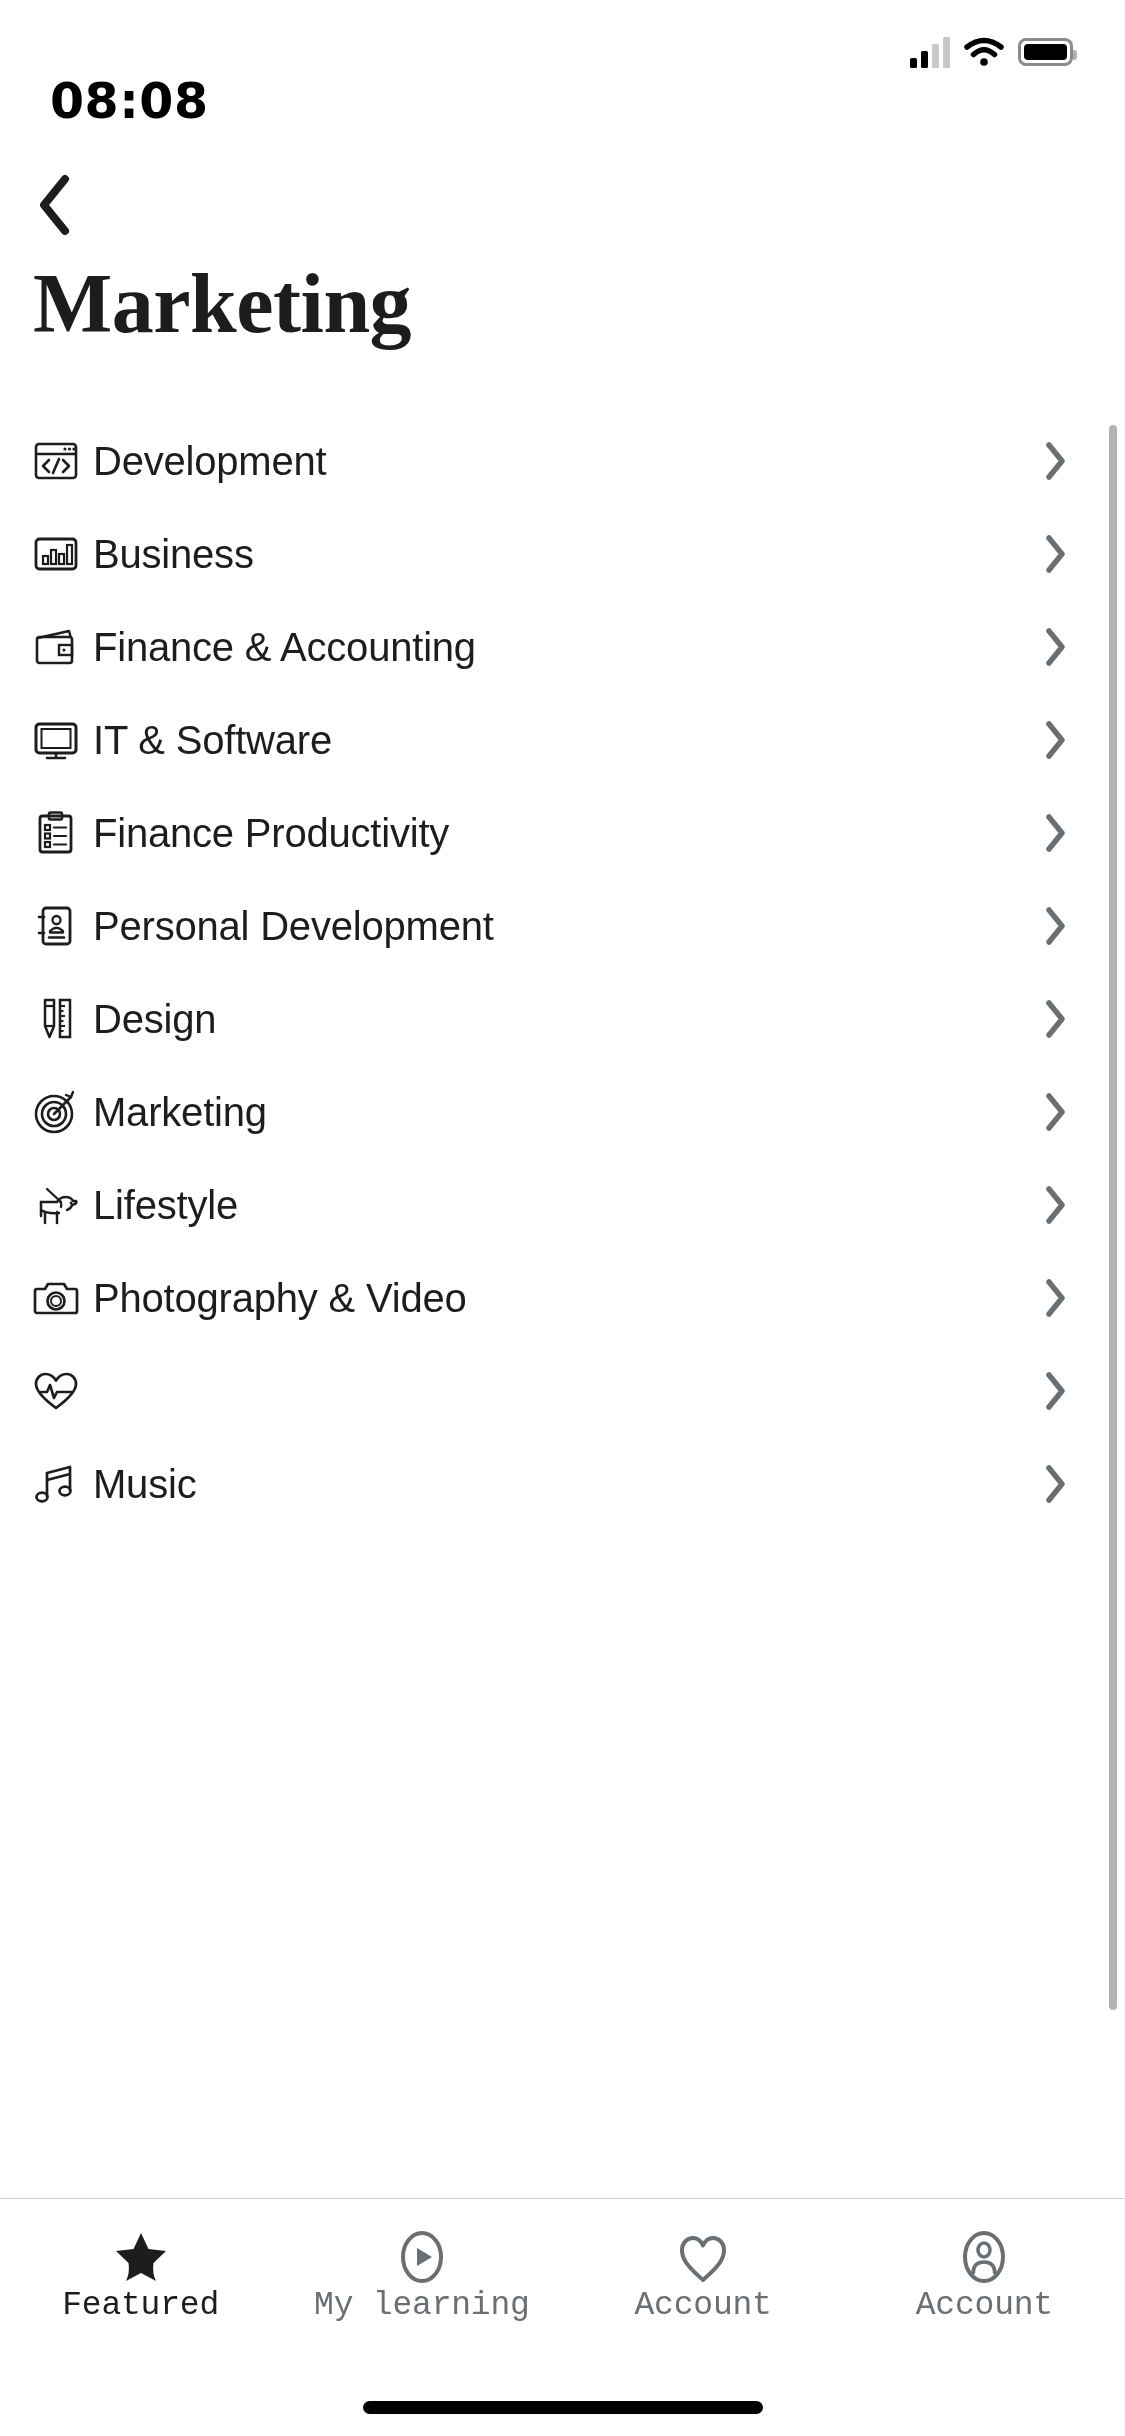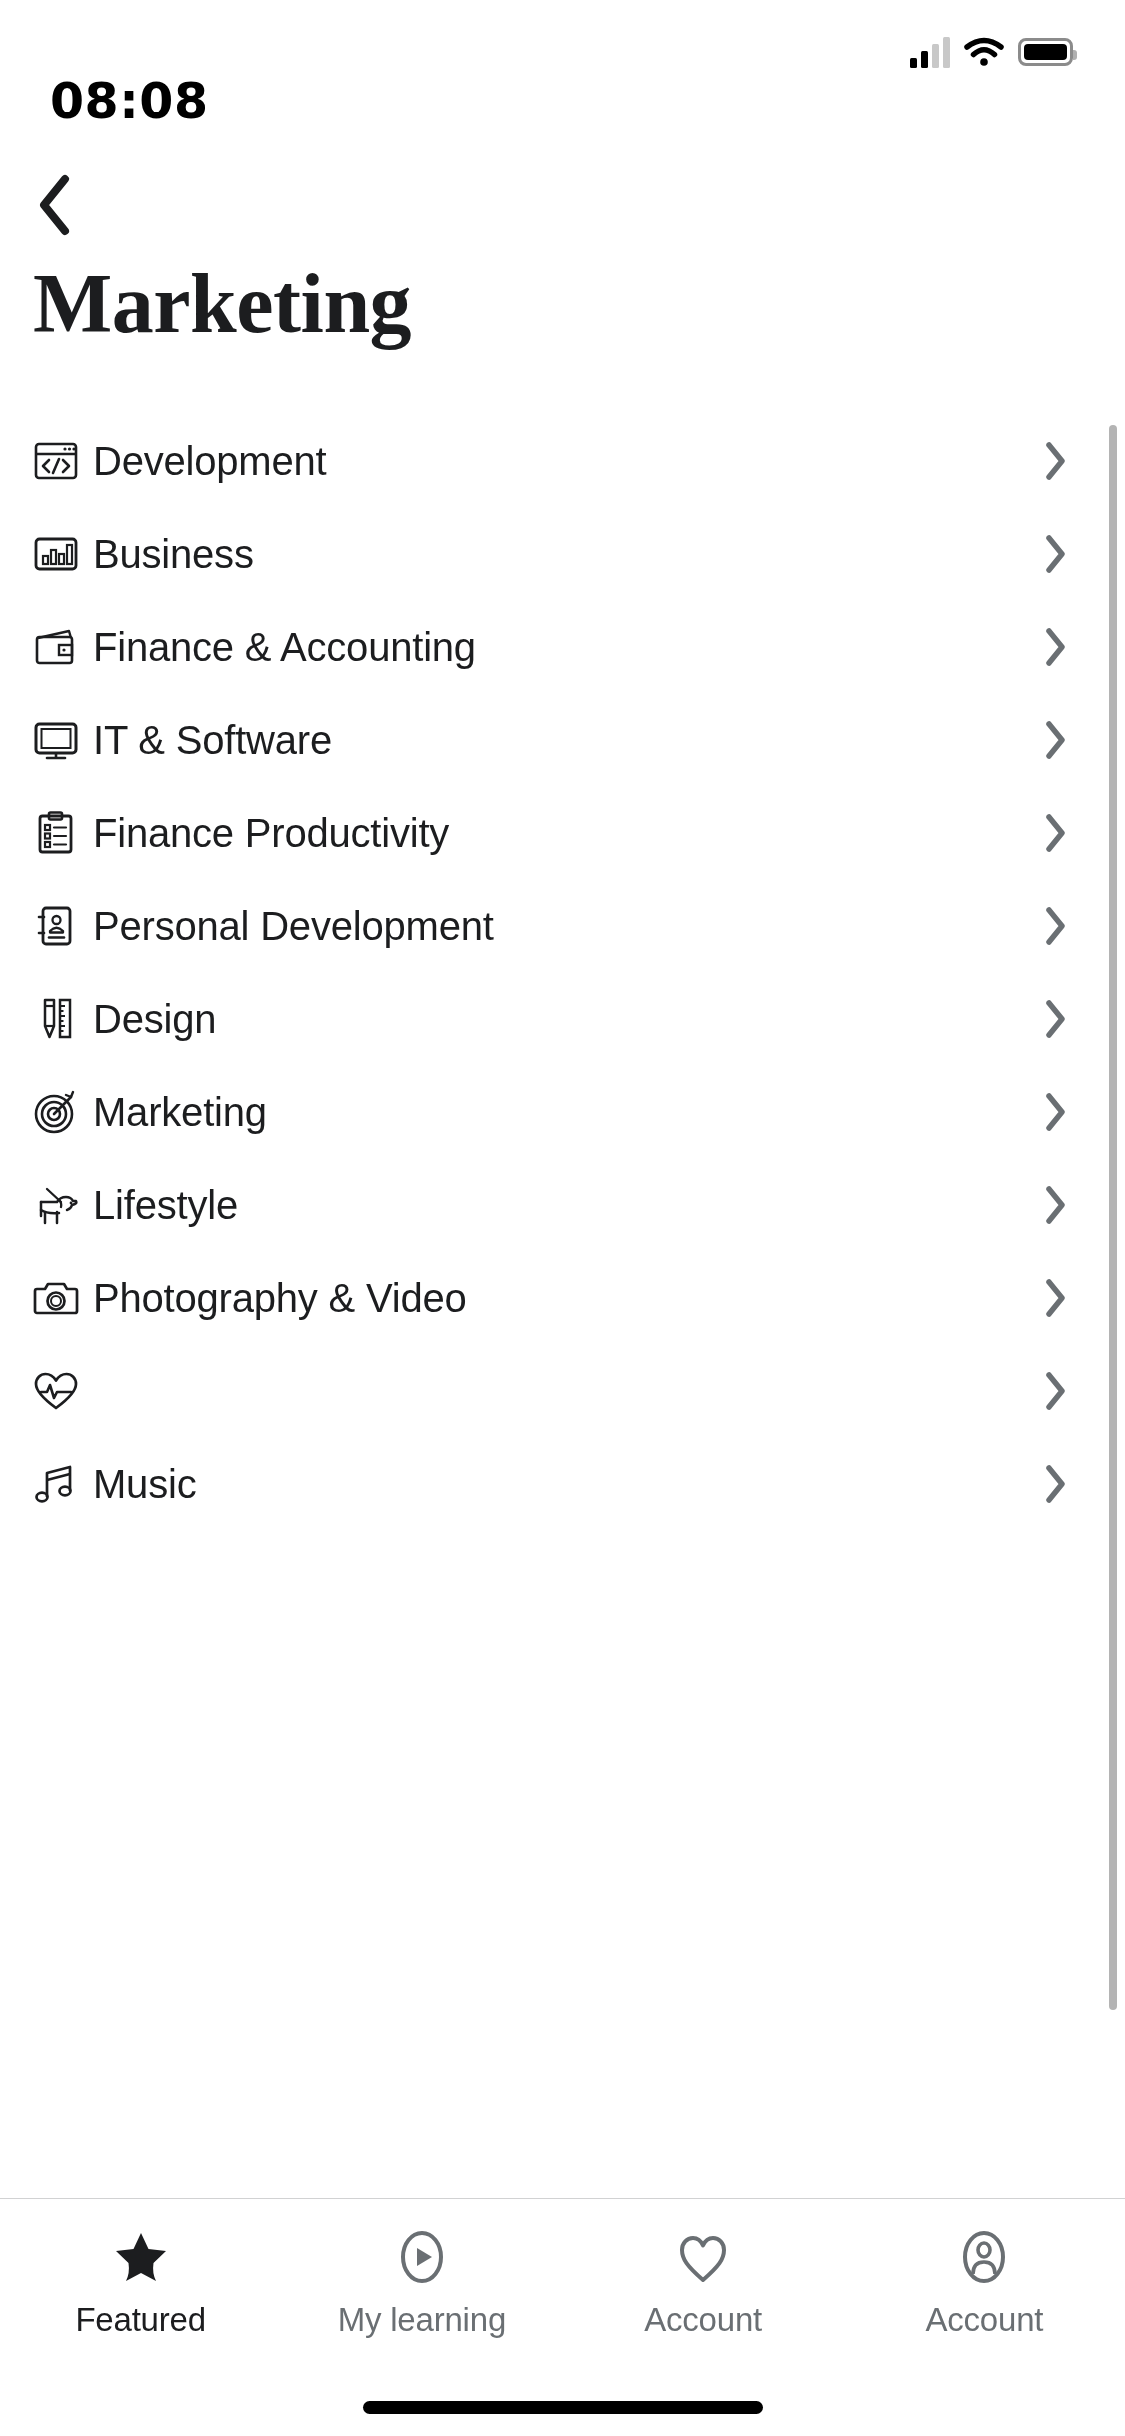--- a/index.html
+++ b/index.html
@@ -94,21 +94,21 @@
     position:absolute; left:0; bottom:0; width:1125px; height:238px;
     background:#fff; border-top:1px solid #d1d2d3;
     display:flex;
   }
   .tab {
     flex:1; display:flex; flex-direction:column;
     align-items:center; padding-top:28px;
   }
   .tab-icon { width:60px; height:60px; display:flex; align-items:center; justify-content:center; }
   .tab-label {
-    margin-top:14px; font-size:33px; color:#6a6f73; letter-spacing:-0.2px;
+    font-size:33px; color:#6a6f73; letter-spacing:-0.2px;font-family:Liberation Mono, monospace;
   }
   .tab.active .tab-label { color:#1c1d1f; }
 
   .home-ind {
     position:absolute; left:50%; transform:translateX(-50%);
     bottom:22px; width:400px; height:13px;
     background:#000; border-radius:7px;
   }
 </style>
 </head>

